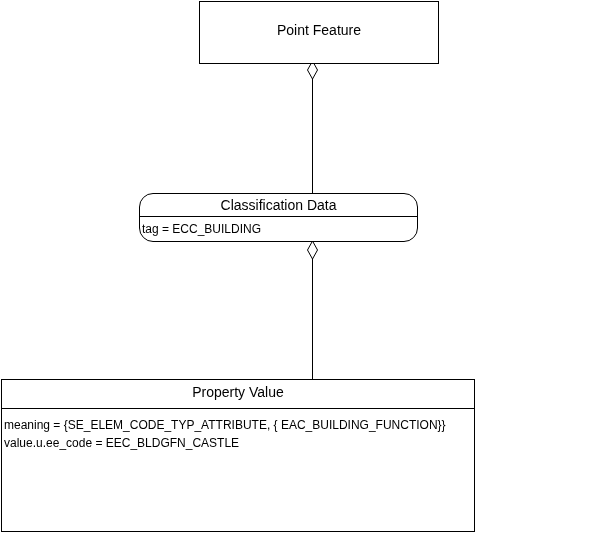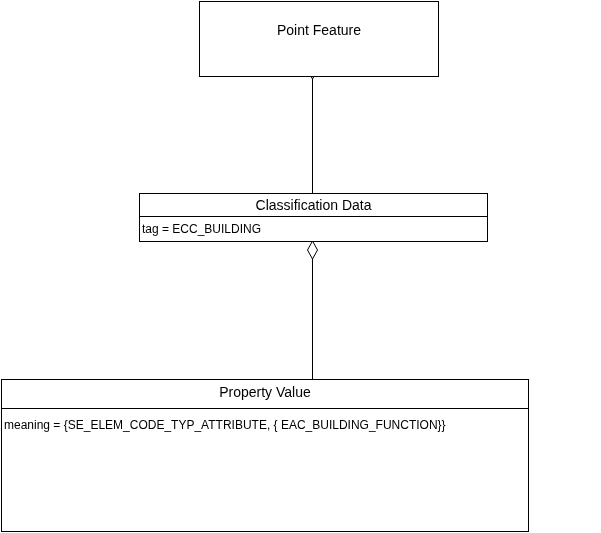--- a/index.html
+++ b/index.html
@@ -19,29 +19,30 @@
     <line x1="312.5" y1="79" x2="312.5" y2="193" stroke="#000" stroke-width="1"></line>
     <polygon points="312.5,61 317.5,70 312.5,79 307.5,70" fill="#fff" stroke="#000" stroke-width="1"></polygon>
   </g>
 
   <g>
     <line x1="312.5" y1="259" x2="312.5" y2="379" stroke="#000" stroke-width="1"></line>
     <polygon points="312.5,241 317.5,250 312.5,259 307.5,250" fill="#fff" stroke="#000" stroke-width="1"></polygon>
   </g>
 </svg>
 
-<div class="box" style="left:199px; top:1px; width:240px; height:76px;">
+<div class="box" style="left:199px; top:1px; width:240px; height:63px;">
   <div class="title" style="line-height:56px;">Point Feature</div>
 </div>
 
-<div class="box" style="left:139px; top:193px; width:349px; height:49px;">
+<div class="box" style="left:139px; top:193px; width:279px; height:49px;border-radius:14px;">
   <div class="title" style="height:22px; line-height:22px; border-bottom:1px solid #000;">Classification Data</div>
   <div class="attrs" style="padding-top:3px;">
     <div>tag = ECC_BUILDING</div>
   </div>
 </div>
 
-<div class="box" style="left:1px; top:379px; width:528px; height:153px;">
+<div class="box" style="left:1px; top:379px; width:474px; height:153px;">
   <div class="title" style="height:28px; line-height:24px; border-bottom:1px solid #000;">Property Value</div>
   <div class="attrs" style="padding-top:7px;">
     <div>meaning = {SE_ELEM_CODE_TYP_ATTRIBUTE, { EAC_BUILDING_FUNCTION}}</div>
+    <div>value.u.ee_code = EEC_BLDGFN_CASTLE</div>
   </div>
 </div>
 
 </body></html>

